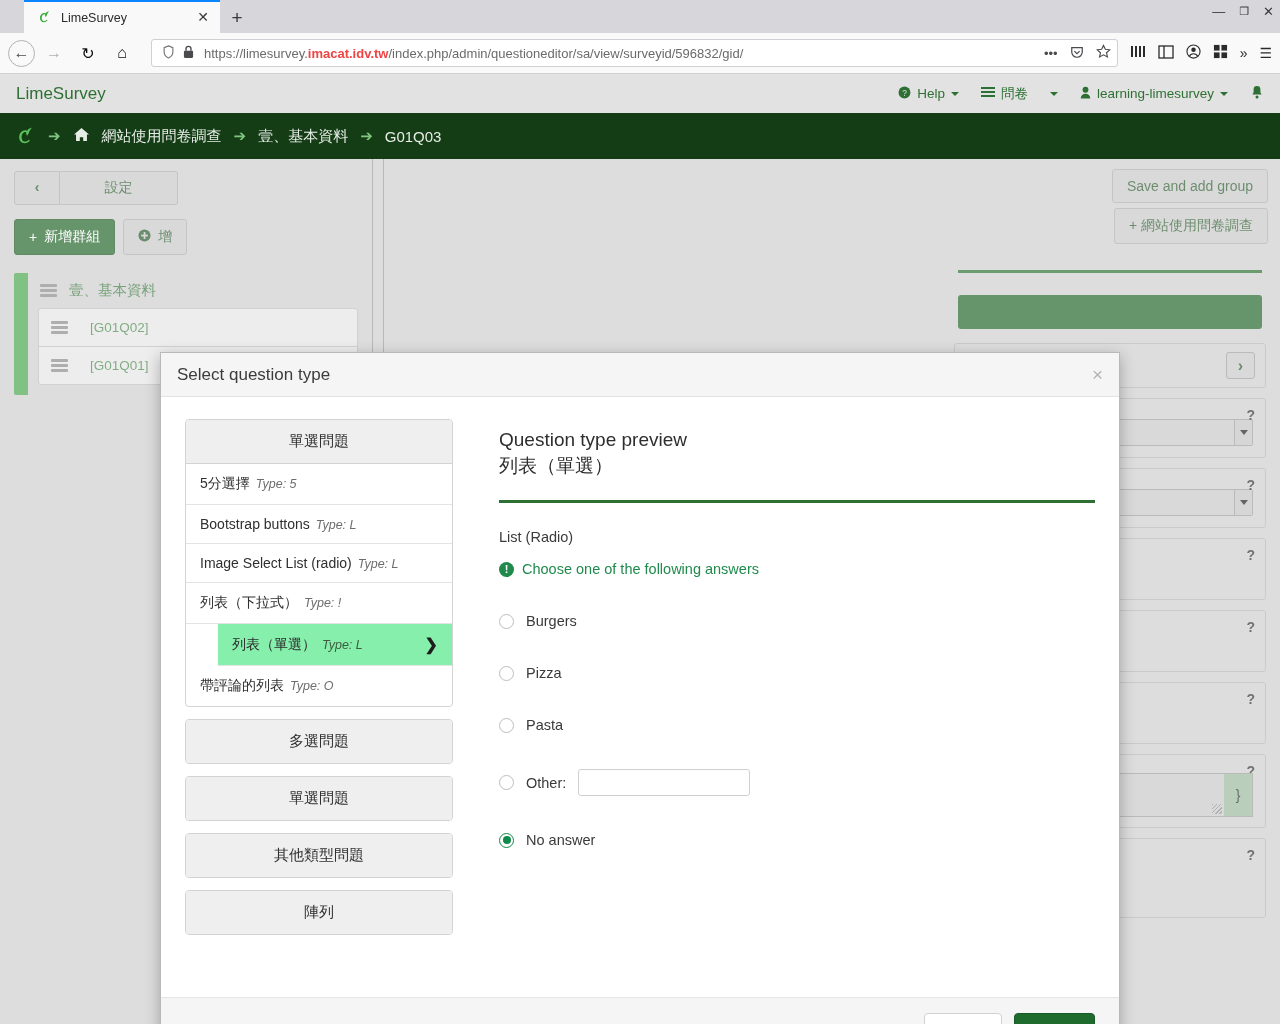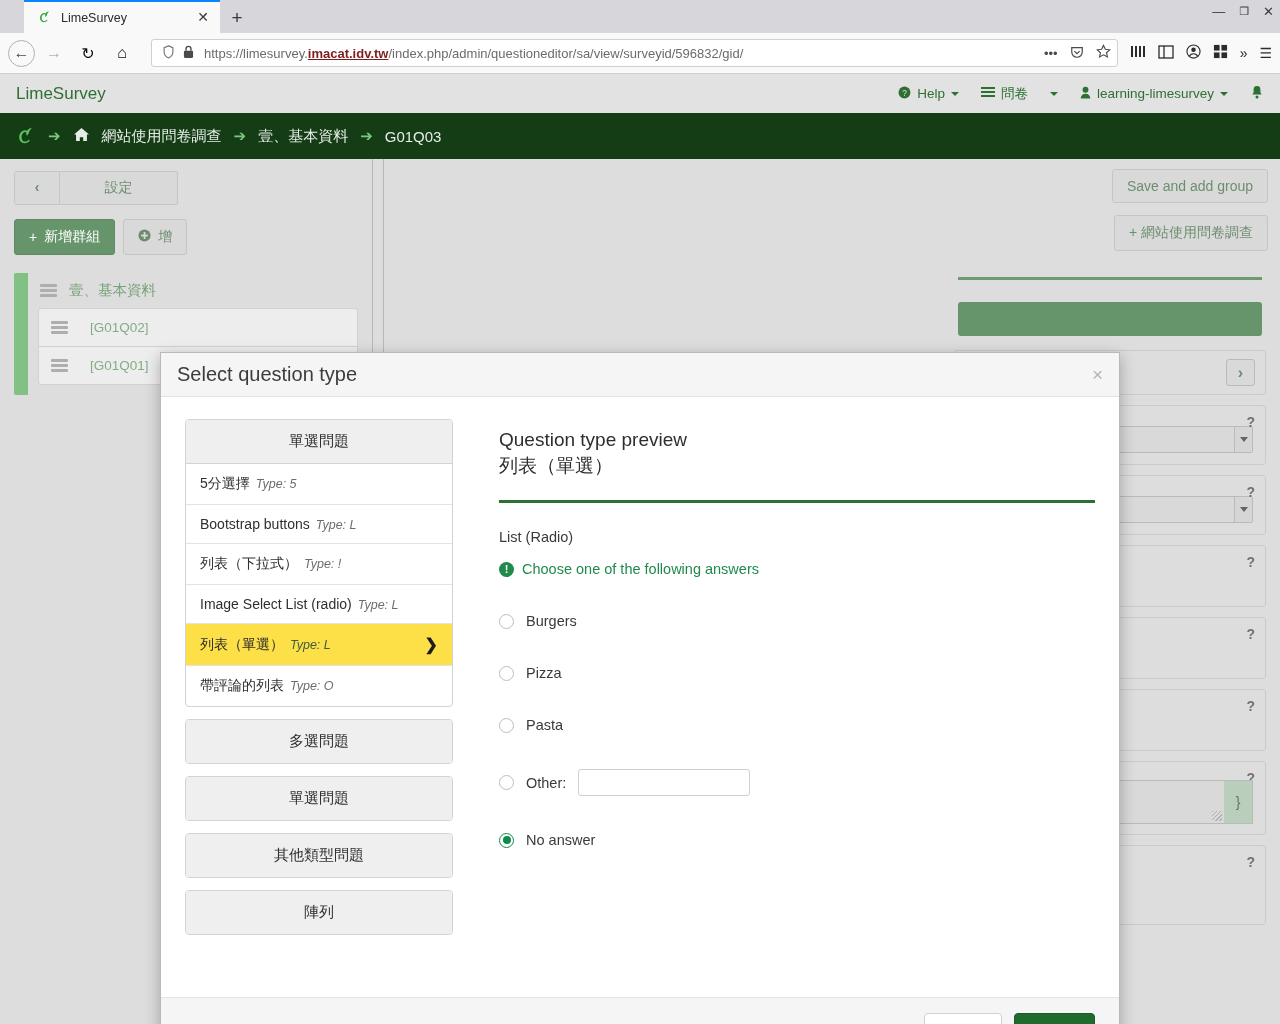--- a/index.html
+++ b/index.html
@@ -49,21 +49,21 @@
   }
   .nav-btn.back { border: 1.5px solid #b1b1b3; border-radius: 50%; width:27px; height:27px; color:#4a4a4f; }
   .nav-btn.disabled { color: #b1b1b3; }
   #urlbar {
     flex: 1; height: 28px; background: #fff; border: 1px solid #cfcfd4;
     border-radius: 3px; margin: 0 8px 0 10px; display: flex; align-items: center;
     padding: 0 6px; font-size: 13px; color: #4a4a4f; overflow: hidden;
   }
   .url-icon { width:20px; text-align:center; color:#737373; font-size:12.5px; flex:0 0 20px; }
   .url-text { flex:1; white-space:nowrap; overflow:hidden; margin-left:6px; color:#6b6b6d; }
-  .url-text b { color: #7f1d1d; font-weight: 700; text-decoration: underline; }
+  .url-text b { color: #ef4444; font-weight: 700; }
   .url-right { display:flex; align-items:center; gap:12px; padding-left:8px; color:#4a4a4f; font-size:13px; }
   .toolbar-right { display:flex; align-items:center; gap:12px; padding-left:4px; color:#2b2b2b; font-size:14px; }
 
   
   #app { width: 1280px; height: 950px; position: relative; background: #cfcfcf; }
 
   #ls-topbar {
     height: 39px; background: #e2e2e2; display:flex; align-items:center;
     padding: 0 16px; justify-content: space-between;
   }
@@ -112,21 +112,21 @@
   .q-item:last-child { border-bottom:none; }
 
   
   #splitter { position:absolute; left:372px; top:0; bottom:0; width:12px; }
   .split-line { position:absolute; top:0; bottom:0; width:1px; background:#9a9a9a; }
   .split-handle { position:absolute; left:4px; top:850px; display:flex; flex-direction:column; gap:3px; }
   .split-handle i { width:5px; height:5px; background:#2e5c30; display:block; }
 
   
   #right-col { position:absolute; right:0; top:0; width:334px; bottom:0; background:#cfcfcf; padding: 10px 12px 0 6px; }
-  .rc-btnbar { display:flex; flex-direction:column; align-items:flex-end; gap:12px; }
+  .rc-btnbar { display:flex; flex-direction:column; align-items:flex-end; gap:5px; }
   .rc-btn {
     background:#c9c9c9; border:1px solid #adadad; color:#2c5c2f; border-radius:3px;
     font-size:14px; padding: 8px 14px; white-space:nowrap;
   }
   .rc-green-strip { height: 3px; background:#2e7033; margin: 26px 6px 0 6px; }
   .rc-bigbtn { height: 34px; background:#26682b; border-radius:3px; margin: 22px 6px 0 6px; }
   .rc-panel {
     border:1px solid #b4b4b4; border-radius:3px; margin: 10px 2px 0 2px;
     padding: 10px 12px; position:relative; min-height: 60px; background: transparent;
   }
@@ -156,40 +156,40 @@
   #modal-backdrop { position:absolute; left:0; top:0; right:0; bottom:0; background: rgba(255,255,255,0.30); }
   #modal {
     position:absolute; left:160px; top:193px; width: 960px; height: 712px;
     background:#fff; border:1px solid #b9b9b9; box-shadow: 0 4px 14px rgba(0,0,0,0.28);
     display:flex; flex-direction:column;
   }
   #modal-header {
     height: 44px; background:#f5f5f5; border-bottom:1px solid #e2e2e2;
     display:flex; align-items:center; padding: 0 16px; justify-content:space-between;
   }
-  #modal-title { font-size: 20px; color:#3c3c3c; }
+  #modal-title { font-size: 17px; color:#3c3c3c; }
   #modal-close { color:#b4b4b4; font-size: 19px; line-height:1; }
   #modal-body { flex:1; display:flex; padding: 22px 24px 10px 24px; overflow:hidden; }
 
   
   #type-list { width: 268px; flex: 0 0 268px; }
   .acc-group { border:1px solid #d3d3d3; border-radius:4px; margin-bottom: 12px; overflow:hidden; background:#fff;text-align:center; }
   .acc-head {
     background:#efefef; padding: 12px 14px; font-size: 15px; color:#2f2f2f;
     border-bottom: 1px solid #d3d3d3;
   }
   .acc-group.collapsed .acc-head { border-bottom: none; }
   .acc-item {
     padding: 11px 14px; font-size: 14px; color:#2f2f2f; border-bottom:1px solid #e3e3e3;
     display:flex; align-items:center; justify-content:space-between;
   }
   .acc-item:last-child { border-bottom: none; }
   .acc-item .tlabel { white-space: nowrap; }
   .acc-item .ttype { font-style: italic; color:#6d6d6d; font-size: 12.5px; margin-left: 6px; }
-  .acc-item.active { background:#fde047; color:#2b2b2b; }
+  .acc-item.active { background:#86efac; color:#2b2b2b;margin-left:32px; }
   .acc-item.active .ttype { color:#3e5c3f; }
   .acc-chevron { color:#1d1d1d; font-weight:bold; font-size:16px; }
 
   
   #preview { flex:1; padding-left: 46px; padding-top: 8px; }
   .pv-title { font-size: 19px; color:#2e2e2e; line-height: 1.35; }
   .pv-rule { height: 3px; background:#2e7033; margin: 22px 0 0 0; }
   .pv-qtext { margin-top: 26px; font-size: 14.5px; color:#3a3a3a; }
   .pv-hint { margin-top: 16px; color:#1f8a4c; font-size: 14.5px; display:flex; align-items:center; gap:8px; }
   .pv-hint .excl {
@@ -511,24 +511,24 @@
         <div id="type-list">
           <div class="acc-group">
             <div class="acc-head">單選問題</div>
             <div class="acc-item">
               <span class="tlabel"><span>5分選擇</span><span class="ttype">Type: 5</span></span>
             </div>
             <div class="acc-item">
               <span class="tlabel"><span>Bootstrap buttons</span><span class="ttype">Type: L</span></span>
             </div>
             <div class="acc-item">
+              <span class="tlabel"><span>Image Select List (radio)</span><span class="ttype">Type: L</span></span>
+            </div>
+            <div class="acc-item">
               <span class="tlabel"><span>列表（下拉式）</span><span class="ttype">Type: !</span></span>
-            </div>
-            <div class="acc-item">
-              <span class="tlabel"><span>Image Select List (radio)</span><span class="ttype">Type: L</span></span>
             </div>
             <div class="acc-item active">
               <span class="tlabel"><span>列表（單選）</span><span class="ttype">Type: L</span></span>
               <span class="acc-chevron">❯</span>
             </div>
             <div class="acc-item">
               <span class="tlabel"><span>帶評論的列表</span><span class="ttype">Type: O</span></span>
             </div>
           </div>
 

